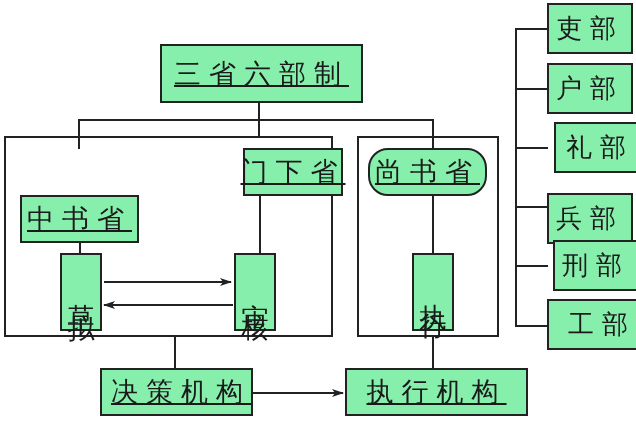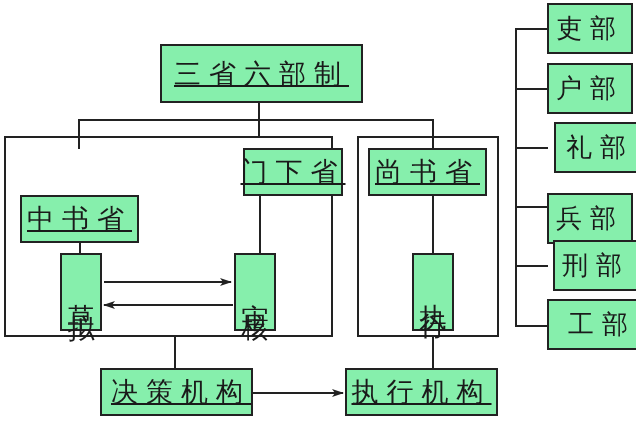--- a/index.html
+++ b/index.html
@@ -44,38 +44,38 @@
 <div class="box" style="left:160px; top:44px; width:203px; height:59px;">
   <span class="txt">三省六部制</span>
 </div>
 
 <div class="box" style="left:20px; top:148px; width:119px; height:48px;margin-top:47px;">
   <span class="txt">中书省</span>
 </div>
 <div class="box" style="left:195px; top:148px; width:100px; height:48px;margin-left:48px;">
   <span class="txt">门下省</span>
 </div>
-<div class="box" style="left:368px; top:148px; width:119px; height:48px;">
+<div class="box" style="left:368px; top:148px; width:119px; height:48px;border-radius:20px;">
   <span class="txt">尚书省</span>
 </div>
 
 <div class="box" style="left:60px; top:253px; width:42px; height:78px;">
   <span class="vtxt">草拟</span>
 </div>
 <div class="box" style="left:234px; top:253px; width:42px; height:78px;">
   <span class="vtxt">审核</span>
 </div>
 <div class="box" style="left:412px; top:253px; width:42px; height:78px;">
   <span class="vtxt">执行</span>
 </div>
 
 <div class="box" style="left:100px; top:368px; width:153px; height:48px;justify-content:flex-end;">
   <span class="txt">决策机构</span>
 </div>
-<div class="box" style="left:345px; top:368px; width:153px; height:48px;">
+<div class="box" style="left:345px; top:368px; width:183px; height:48px;">
   <span class="txt">执行机构</span>
 </div>
 
 <div class="box" style="left:547px; top:3px; width:86px; height:51px;">
   <span class="mtxt">吏部</span>
 </div>
 <div class="box" style="left:547px; top:63px; width:86px; height:51px;">
   <span class="mtxt">户部</span>
 </div>
 <div class="box" style="left:554px; top:122px; width:92px; height:51px;">

